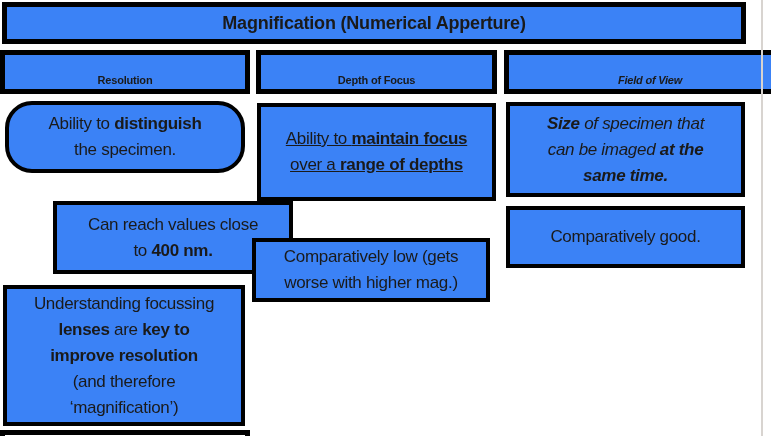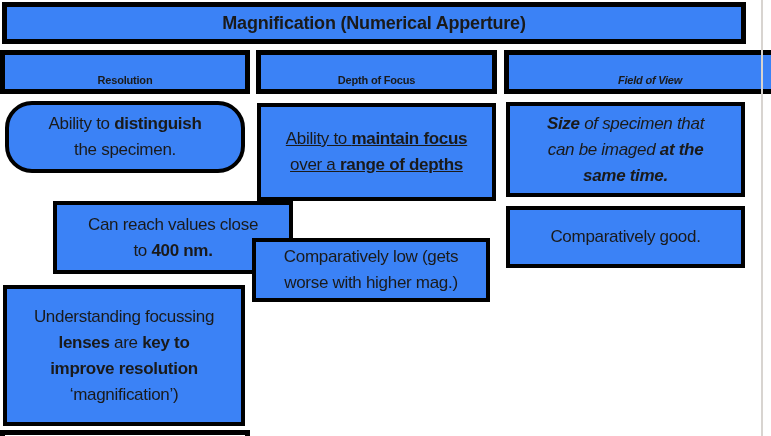--- a/index.html
+++ b/index.html
@@ -63,20 +63,21 @@
     <div class="tline"><span>the specimen.</span></div>
   </div>
 <div class="box cell" style="left:5px; top:201px; width:240px; height:73px;margin-left:48px;">
     <div class="tline"><span>Can reach values close</span></div>
     <div class="tline"><span>to </span><span class="b">400 nm.</span></div>
   </div>
 <div class="box cell" style="left:3px; top:285px; width:242px; height:141px;">
     <div class="tline"><span>Understanding focussing</span></div>
     <div class="tline"><span class="b">lenses</span><span> are </span><span class="b">key to</span></div>
     <div class="tline"><span class="b">improve resolution</span></div>
+    <div class="tline"><span>(and therefore</span></div>
     <div class="tline"><span>‘magnification’)</span></div>
   </div>
 
 <div class="box cell" style="left:257px; top:103px; width:239px; height:98px;text-decoration:underline;">
     <div class="tline"><span>Ability to </span><span class="b">maintain focus</span></div>
     <div class="tline"><span>over a </span><span class="b">range of depths</span></div>
   </div>
 <div class="box cell" style="left:252px; top:238px; width:238px; height:64px;">
     <div class="tline"><span>Comparatively low (gets</span></div>
     <div class="tline"><span>worse with higher mag.)</span></div>

